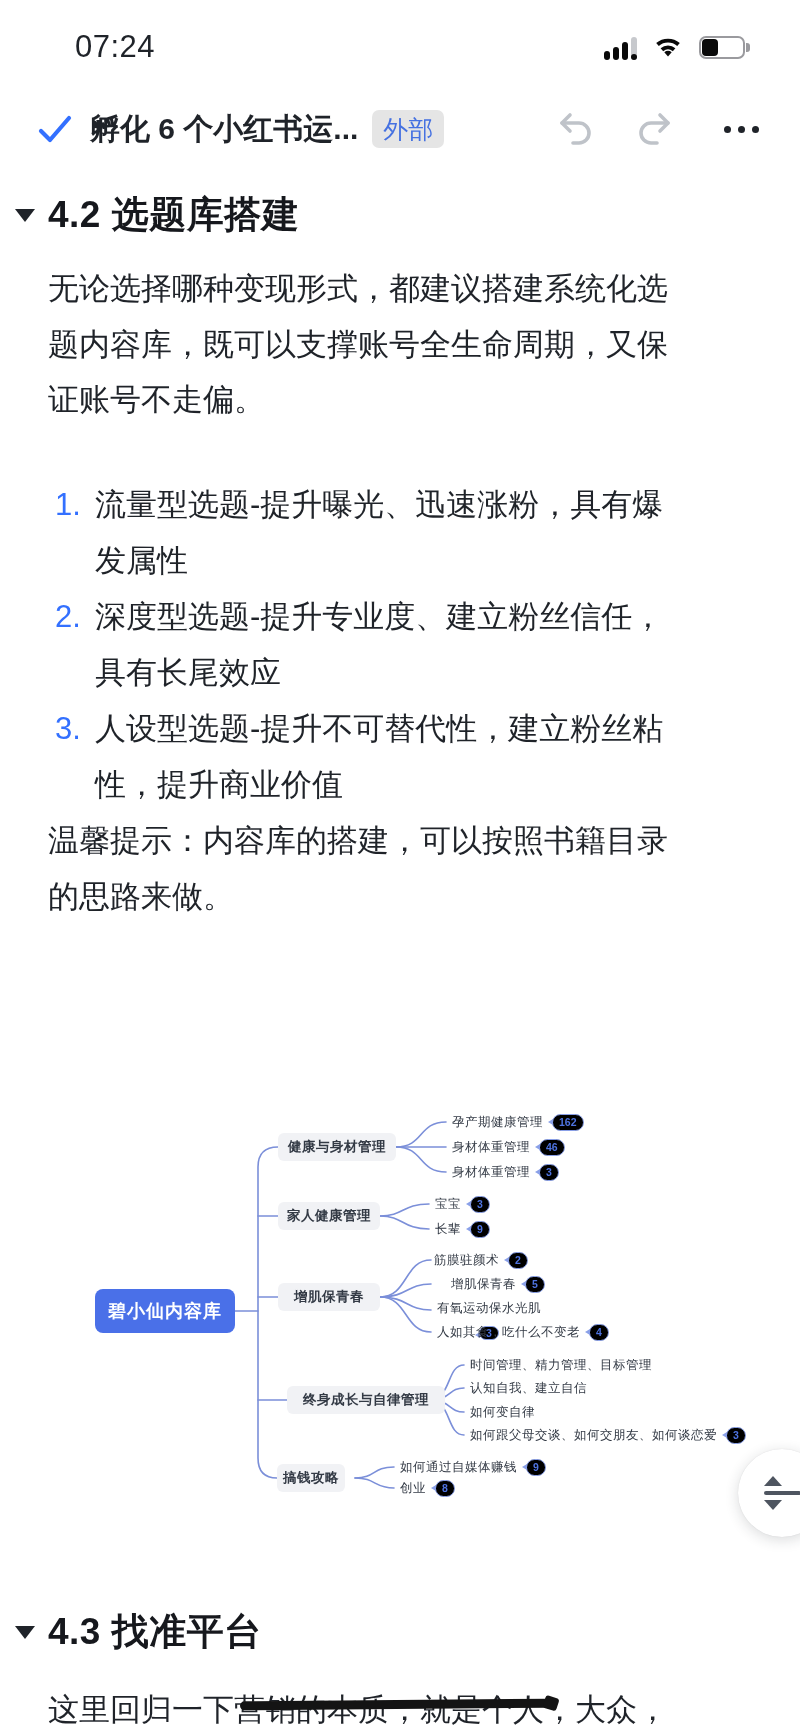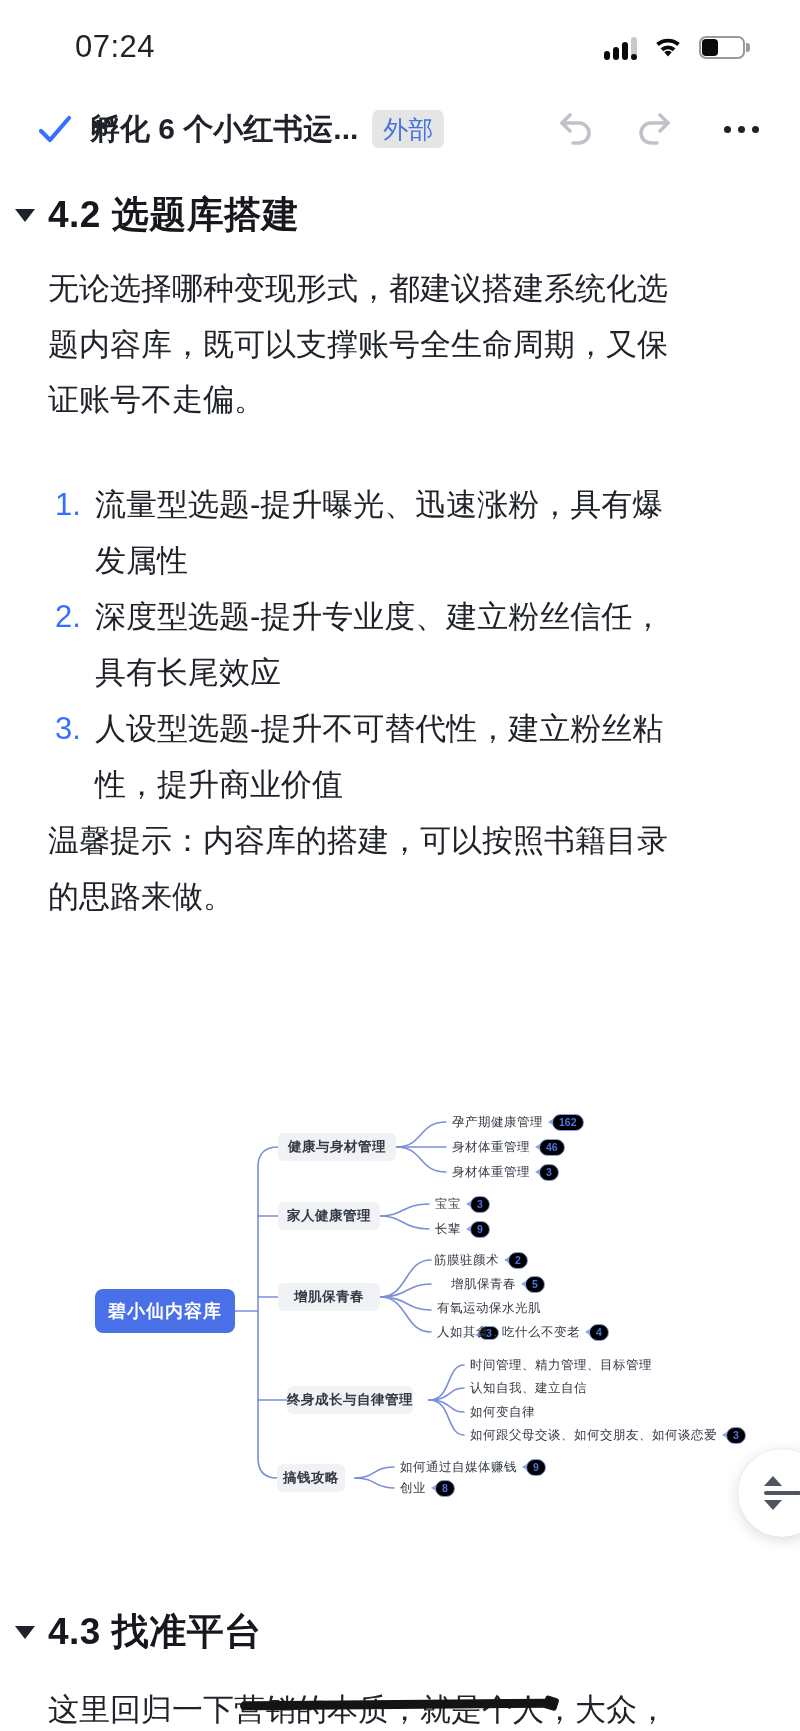--- a/index.html
+++ b/index.html
@@ -180,21 +180,21 @@
         <path d="M355 383 C376 383 372 372 394 372"></path>
         <path d="M355 383 C376 383 374 393 394 393"></path>
       </g>
     </svg>
 
     <div class="mm-root">碧小仙内容库</div>
 
     <div class="mm-branch" style="left:278px; top:38px; width:118px;">健康与身材管理</div>
     <div class="mm-branch" style="left:278px; top:107px; width:102px;">家人健康管理</div>
     <div class="mm-branch" style="left:278px; top:188px; width:102px;">增肌保青春</div>
-    <div class="mm-branch" style="left:287px; top:291px; width:126px;">终身成长与自律管理</div>
+    <div class="mm-branch" style="left:287px; top:291px; width:158px;">终身成长与自律管理</div>
     <div class="mm-branch" style="left:277px; top:369px; width:68px;">搞钱攻略</div>
 
     <div class="mm-leaf" style="left:452px; top:17px;">
       <span class="leaf-label">孕产期健康管理</span>
       <span class="mm-count">162</span>
     </div>
     <div class="mm-leaf" style="left:452px; top:42px;">
       <span class="leaf-label">身材体重管理</span>
       <span class="mm-count">46</span>
     </div>

